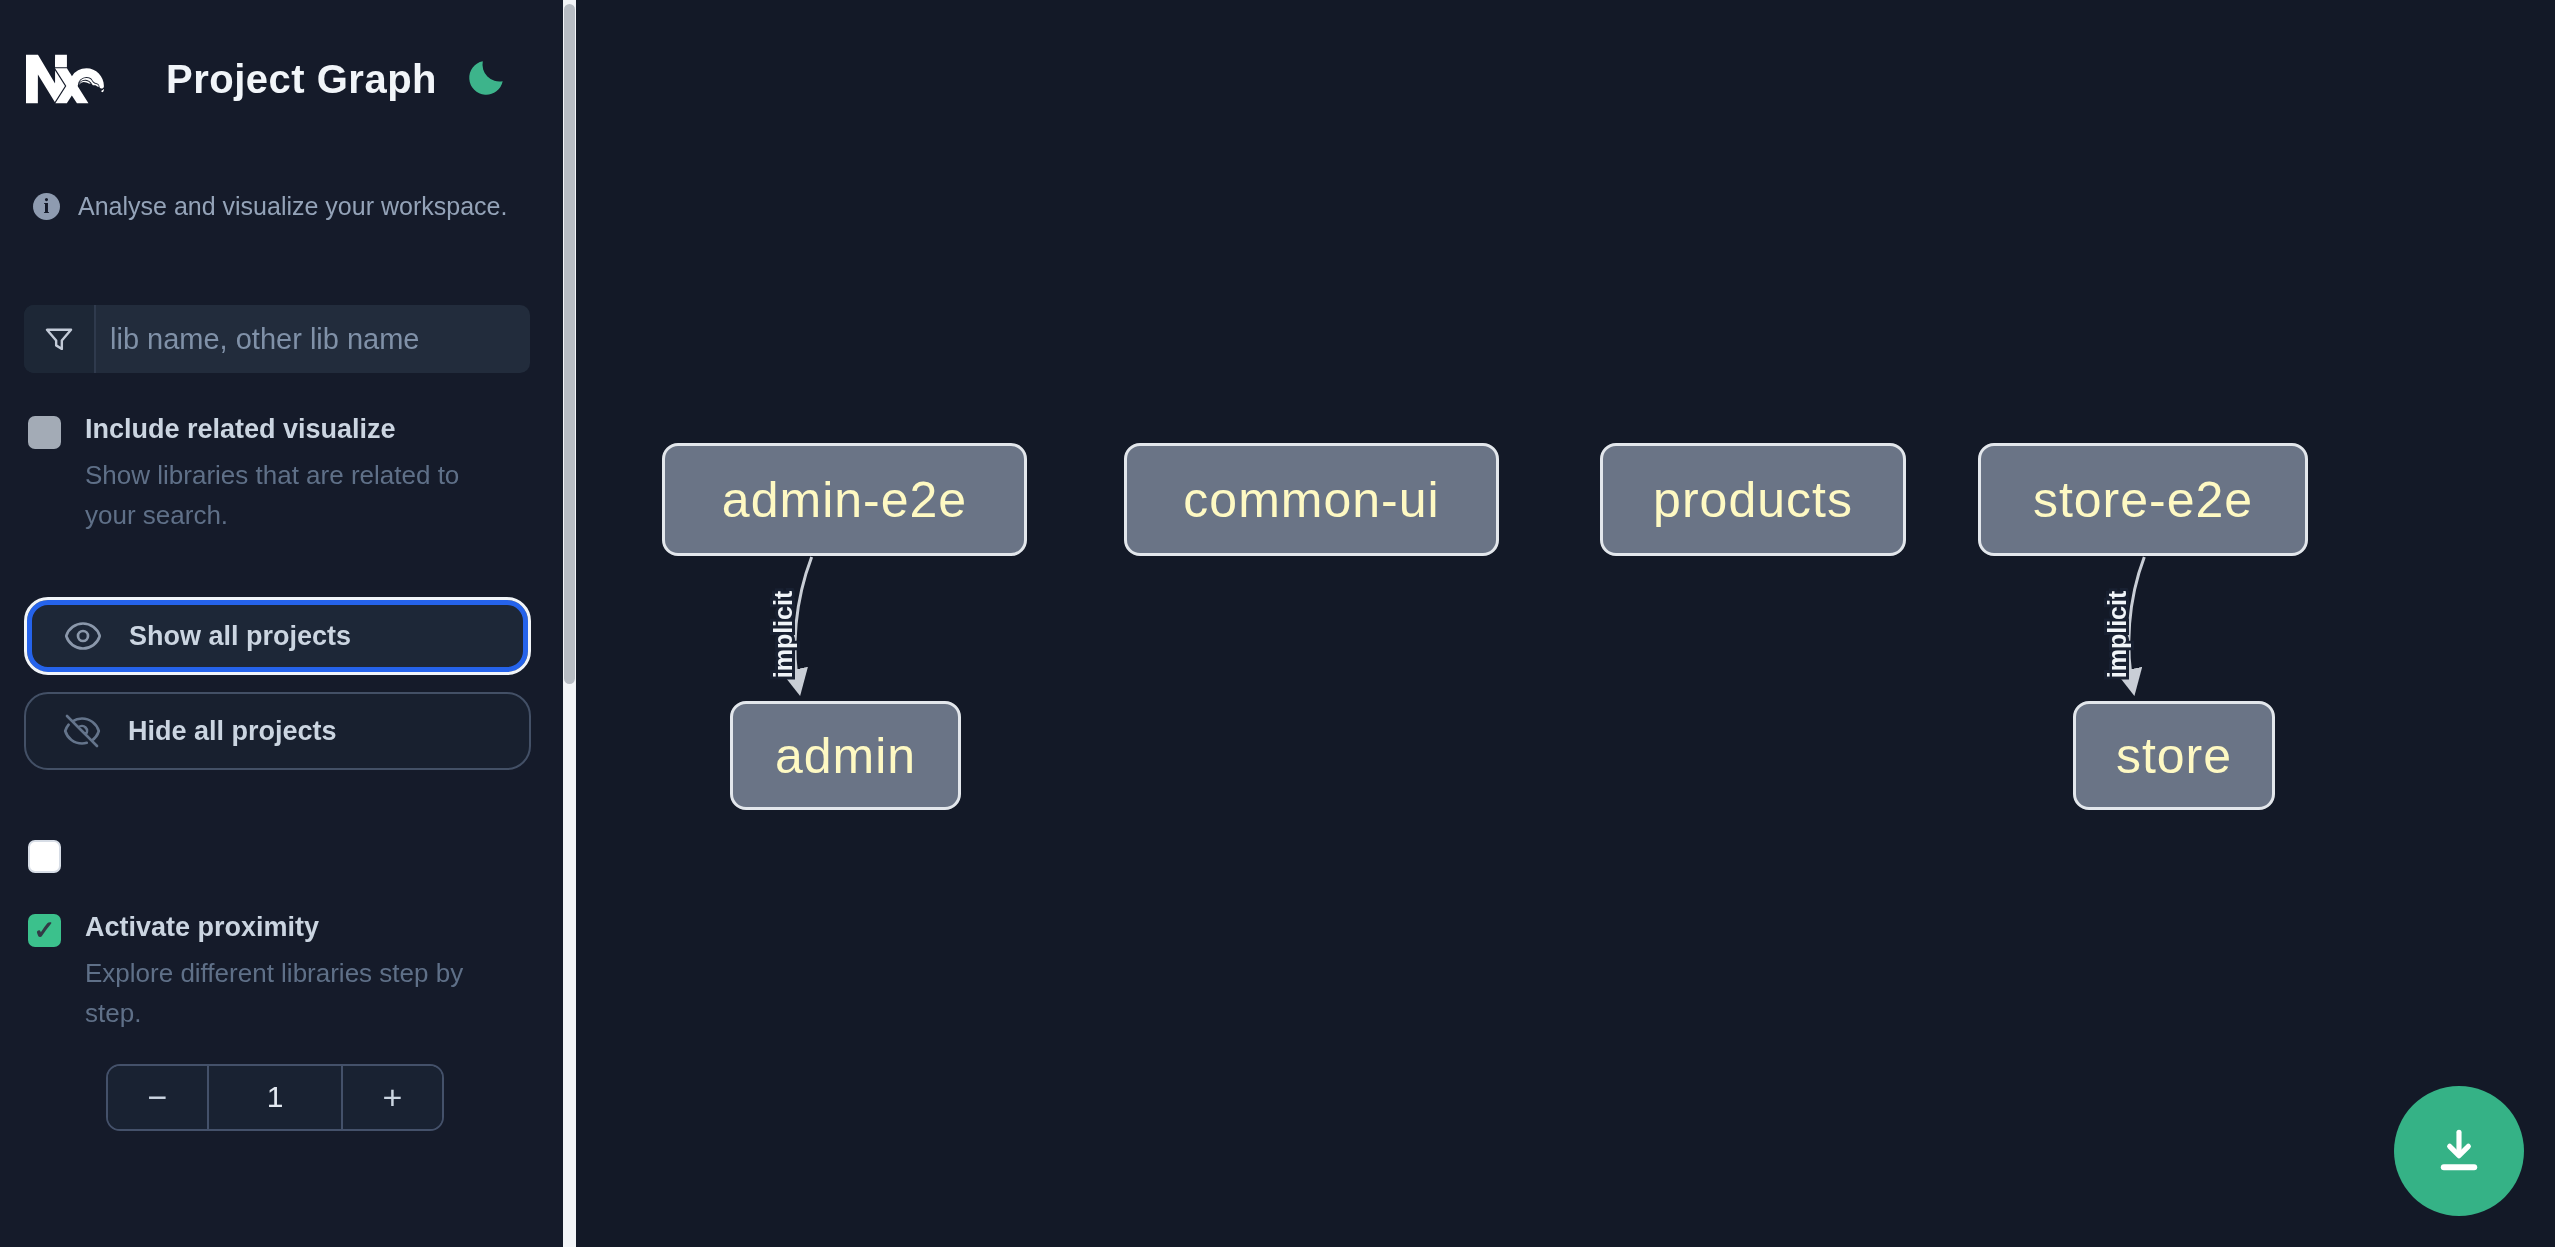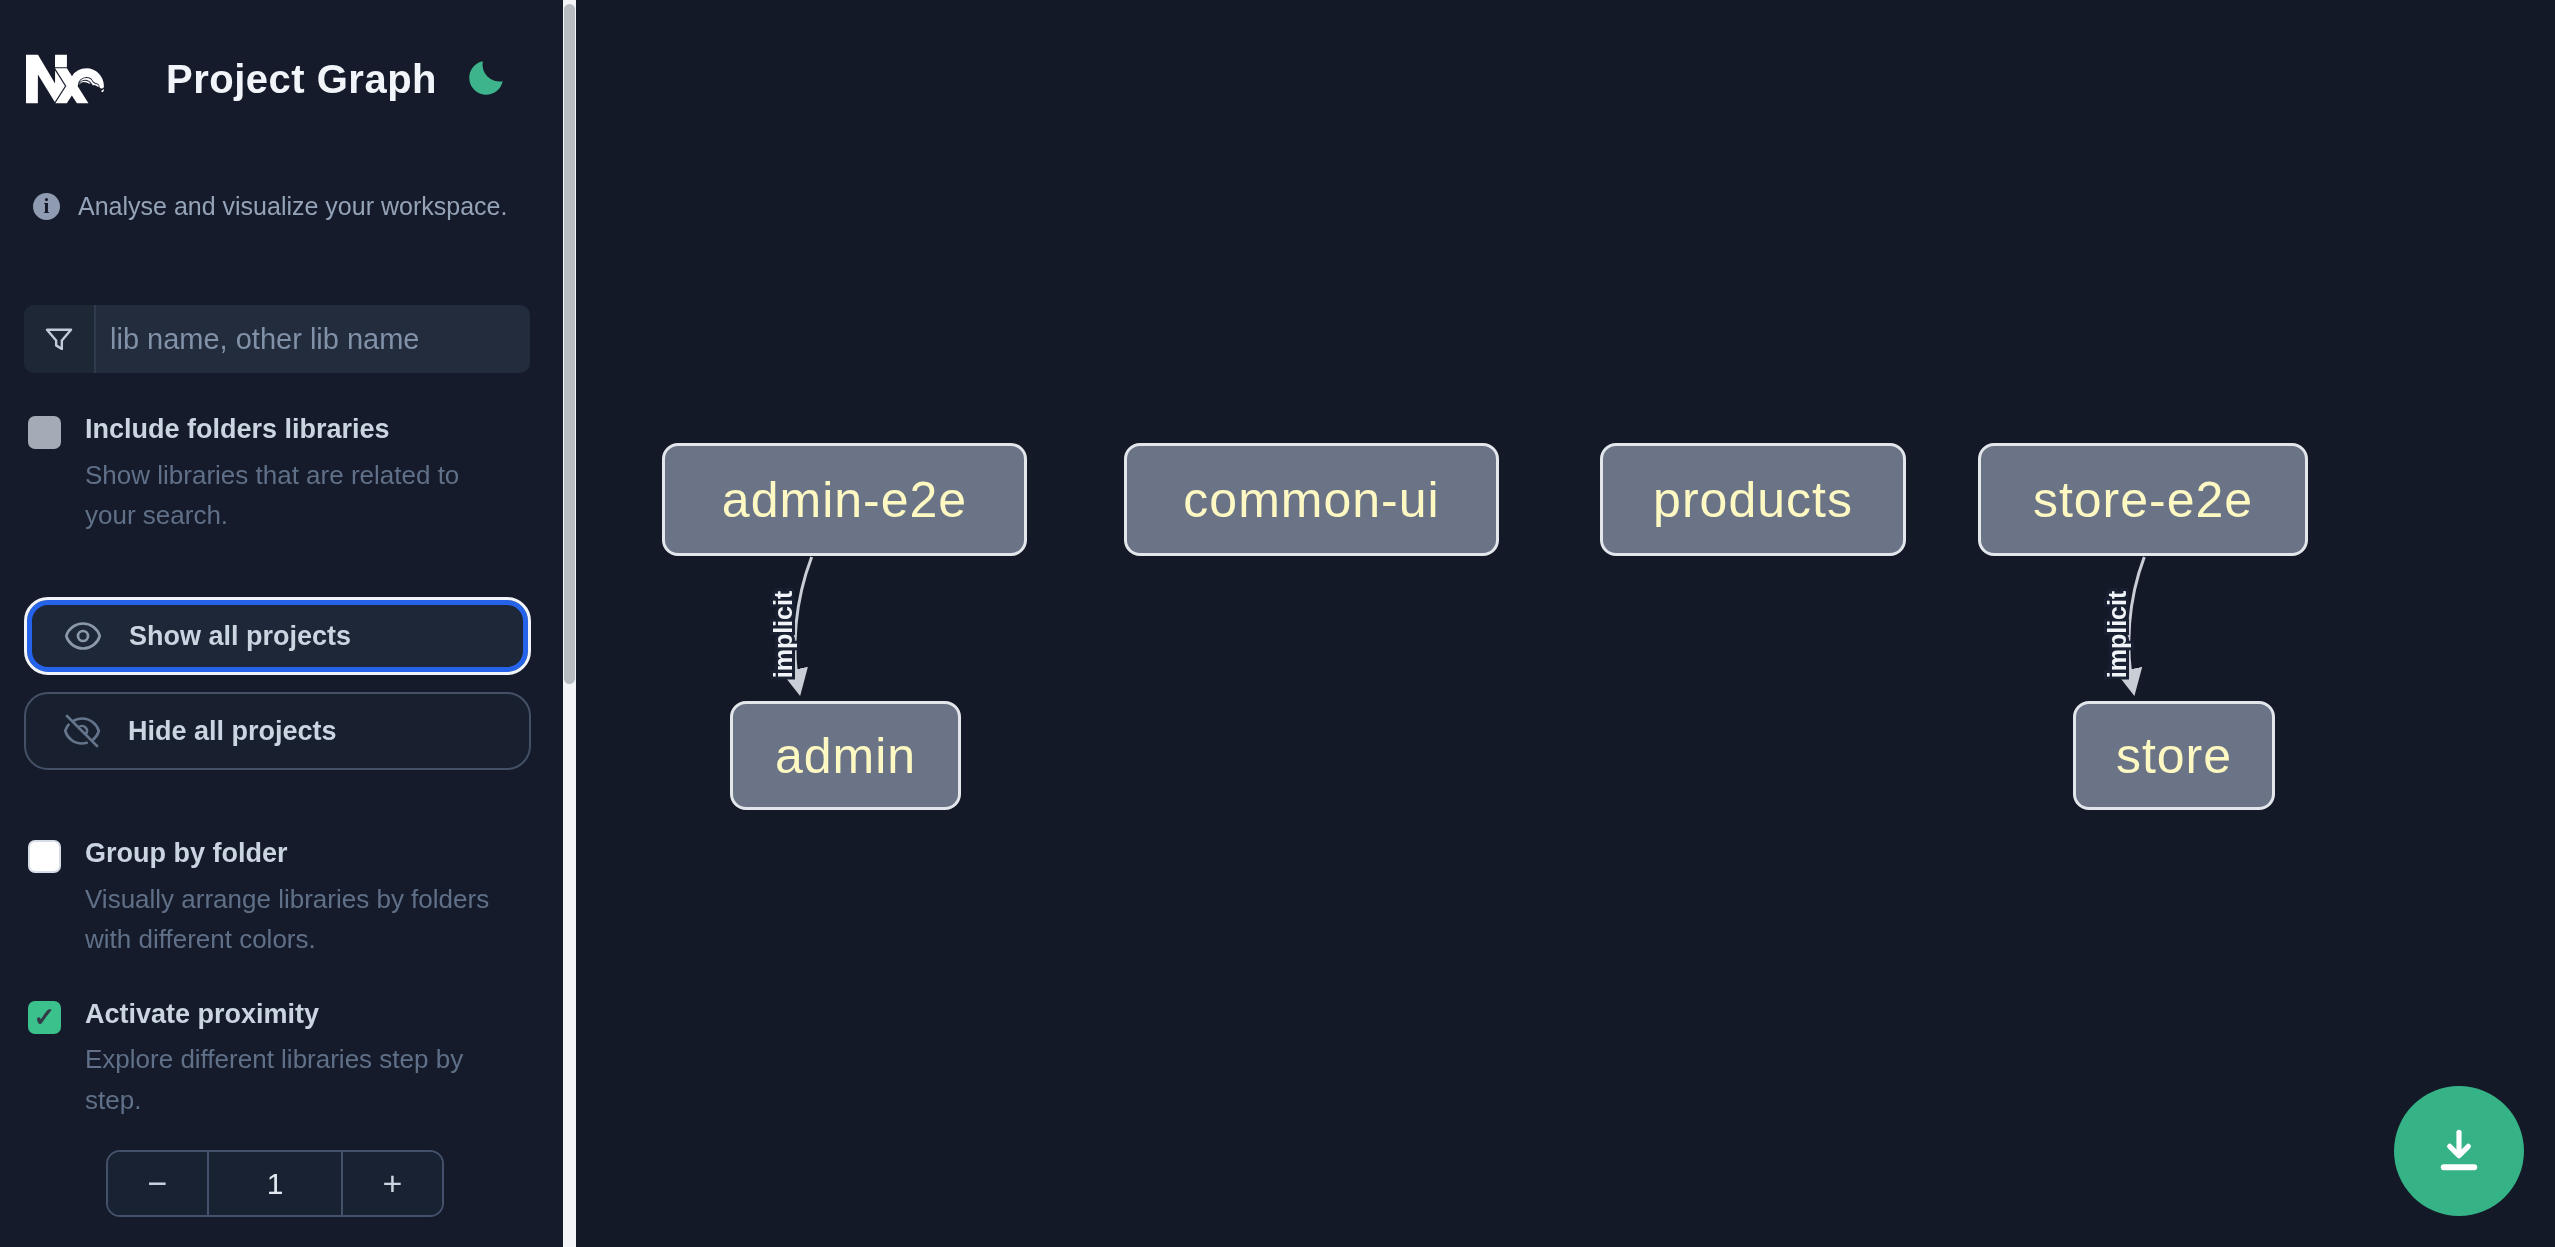--- a/index.html
+++ b/index.html
@@ -94,21 +94,21 @@
       <svg width="34" height="34" viewBox="0 0 24 24" fill="none" stroke="#c3cbd8" stroke-width="1.7" stroke-linejoin="round" stroke-linecap="round">
           <path d="M3.5 5.5h17l-6.5 7.5v6l-4-2.5v-3.5L3.5 5.5z"></path>
         </svg>
     </span>
     <input class="filter-input" type="text" placeholder="lib name, other lib name" style="">
   </div>
 
   <div class="filter-row">
     <span class="cb cb-muted"></span>
     <div class="fr-texts">
-      <div class="fr-label">Include folders libraries</div>
+      <div class="fr-label">Include related visualize</div>
       <div class="fr-desc">Show libraries that are related to your search.</div>
     </div>
   </div>
 
   <button class="proj-btn btn-show">
     <span class="btn-icon">
       <svg width="40" height="40" viewBox="0 0 24 24" fill="none" stroke="#8b98ab" stroke-width="1.6" stroke-linecap="round" stroke-linejoin="round">
           <path d="M2.036 12.322a1.012 1.012 0 010-.639C3.423 7.51 7.36 4.5 12 4.5c4.638 0 8.573 3.007 9.963 7.178.07.207.07.431 0 .639C20.577 16.49 16.64 19.5 12 19.5c-4.638 0-8.573-3.007-9.963-7.178z"></path>
           <circle cx="12" cy="12" r="3"></circle>
         </svg>
@@ -120,24 +120,20 @@
     <span class="btn-icon">
       <svg width="40" height="40" viewBox="0 0 24 24" fill="none" stroke="#64748b" stroke-width="1.6" stroke-linecap="round" stroke-linejoin="round">
           <path d="M3.98 8.223A10.477 10.477 0 001.934 12C3.226 16.338 7.244 19.5 12 19.5c.993 0 1.953-.138 2.863-.395M6.228 6.228A10.45 10.45 0 0112 4.5c4.756 0 8.773 3.162 10.065 7.498a10.523 10.523 0 01-4.293 5.774M6.228 6.228L3 3m3.228 3.228l3.65 3.65m7.894 7.894L21 21m-3.228-3.228l-3.65-3.65m0 0a3 3 0 10-4.243-4.243m4.242 4.242L9.88 9.88"></path>
         </svg>
     </span>
     <span>Hide all projects</span>
   </button>
 
   <div class="filter-row" style="margin-top:67px;">
     <span class="cb cb-unchecked"></span>
-    <div class="fr-texts">
-      <div class="fr-label">Group by folder</div>
-      <div class="fr-desc">Visually arrange libraries by folders with different colors.</div>
-    </div>
   </div>
 
   <div class="filter-row" style="margin-top:38px;">
     <span class="cb cb-checked">✓</span>
     <div class="fr-texts">
       <div class="fr-label">Activate proximity</div>
       <div class="fr-desc">Explore different libraries step by step.</div>
     </div>
   </div>
 

